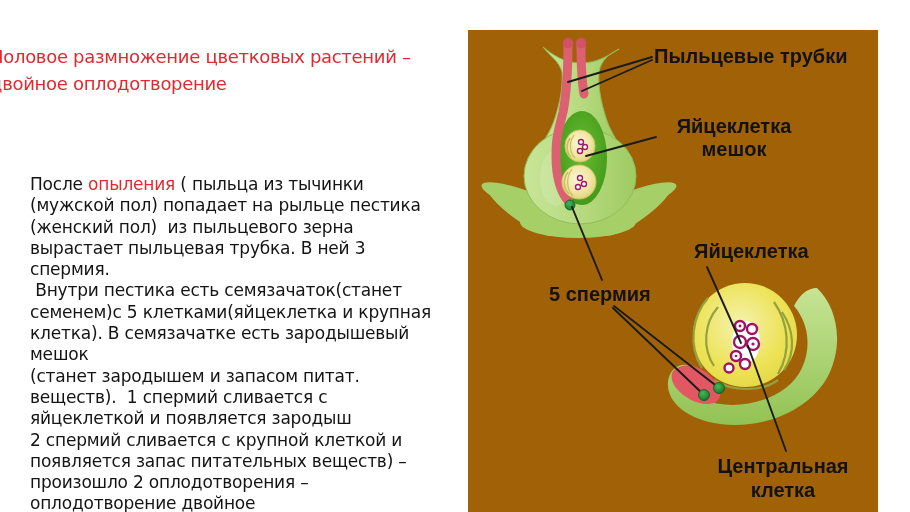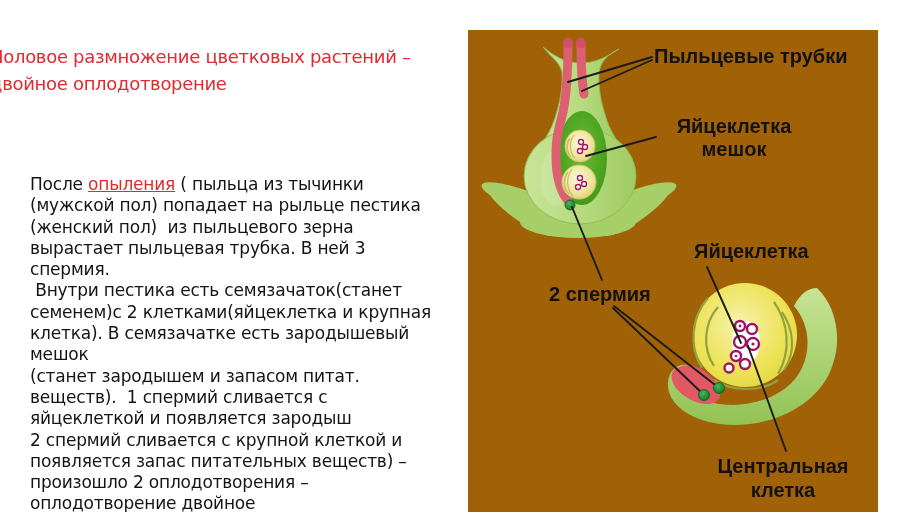--- a/index.html
+++ b/index.html
@@ -11,21 +11,21 @@
   .slide-title{
     position:absolute;left:-10px;top:43px;width:490px;
     font-size:18px;line-height:27px;letter-spacing:-0.3px;
     color:#e02930;white-space:pre-wrap;
   }
   .body-text{
     position:absolute;left:30px;top:174px;width:442px;
     font-size:17px;line-height:21.3px;letter-spacing:-0.2px;
     color:#141414;white-space:pre-wrap;margin:0;
   }
-  .red-underline{color:#e02930;text-decoration:underline;}
+  .red-underline{color:#e02930;}
   .black-underline{}
   .diagram-panel{
     position:absolute;left:468px;top:30px;width:410px;height:482px;
     background:#a16207;
   }
   .diagram-panel svg{position:absolute;left:0;top:0;}
   .lbl{
     position:absolute;
     font-family:"Liberation Sans",sans-serif;
     font-weight:bold;font-size:20px;color:#121212;
@@ -42,21 +42,21 @@
 
 <div class="slide-title">Половое размножение цветковых растений –
 двойное оплодотворение</div>
 
 <p class="body-text"><span>После </span><span class="red-underline">опыления</span><span> ( пыльца из тычинки
 (мужской пол) попадает на рыльце пестика
 (женский пол)  из пыльцевого зерна
 вырастает пыльцевая трубка. В ней 3
 спермия.
  Внутри пестика есть </span><span class="black-underline">семязачаток</span><span>(станет
-семенем)с 2 клетками(яйцеклетка и крупная
+семенем)с 5 клетками(яйцеклетка и крупная
 клетка). В семязачатке есть </span><span class="black-underline">зародышевый
 мешок</span><span>
 (станет зародышем и запасом питат.
 веществ).  1 спермий сливается с
 яйцеклеткой и появляется зародыш
 2 спермий сливается с крупной клеткой и
 появляется запас питательных веществ) –
 произошло 2 оплодотворения –
 оплодотворение двойное</span></p>
 
@@ -180,17 +180,17 @@
       <line x1="280" y1="316" x2="318" y2="421"></line>
     </g>
 
     <circle cx="236" cy="365" r="5.5" fill="url(#gSperm)" stroke="#0a5a1c" stroke-width="0.8"></circle>
     <circle cx="251" cy="358" r="5.5" fill="url(#gSperm)" stroke="#0a5a1c" stroke-width="0.8"></circle>
   </svg>
 
   <div class="lbl lbl-pollen-tubes">Пыльцевые трубки</div>
   <div class="lbl lbl-embryo-sac">Яйцеклетка
 мешок</div>
-  <div class="lbl lbl-two-sperm">2 спермия</div>
+  <div class="lbl lbl-two-sperm">5 спермия</div>
   <div class="lbl lbl-central-cell">Центральная
 клетка</div>
   <div class="lbl lbl-egg-cell">Яйцеклетка</div>
 </div>
 
 </body></html>

